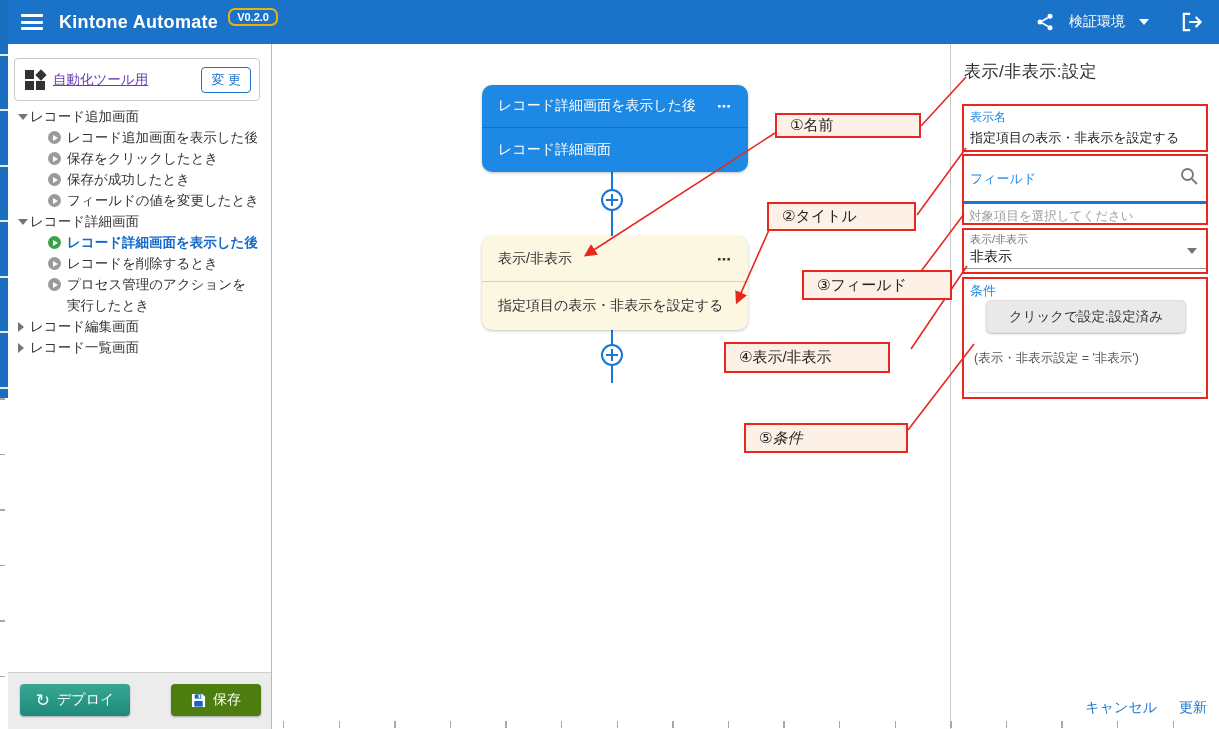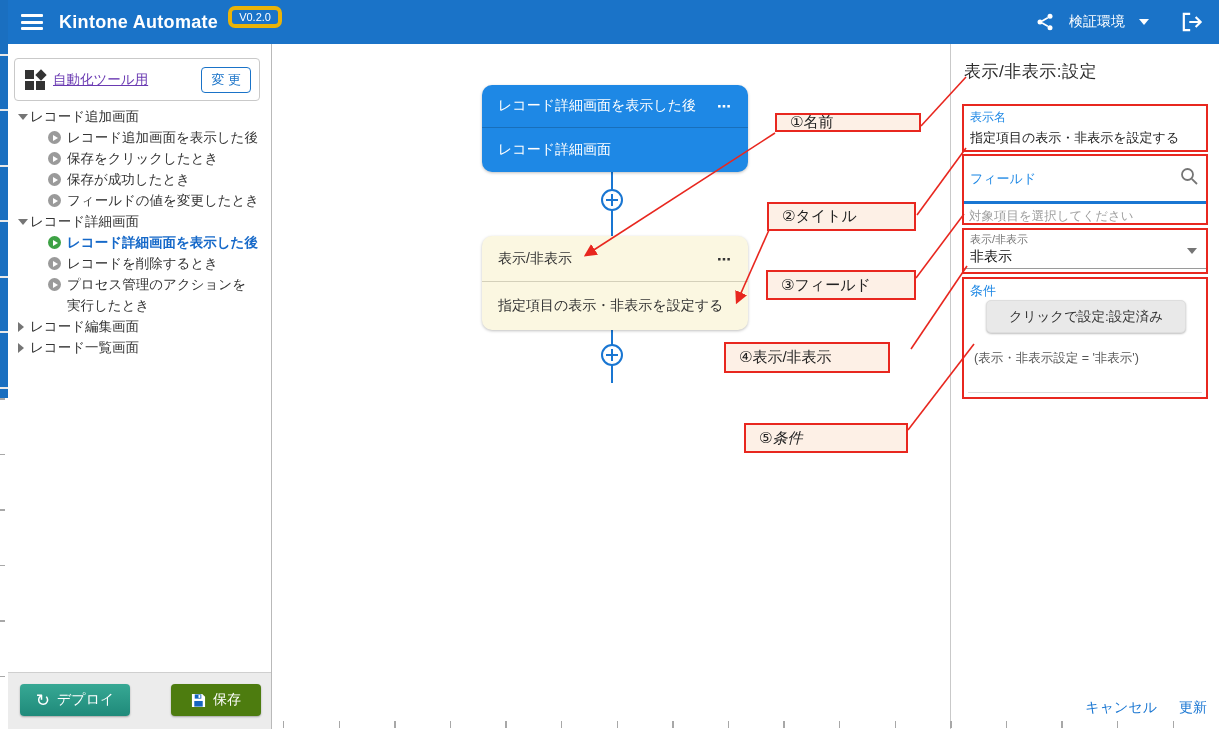--- a/index.html
+++ b/index.html
@@ -5,21 +5,21 @@
   * { margin:0; padding:0; box-sizing:border-box; }
   html,body { width:1219px; height:729px; overflow:hidden; }
   body { font-family:"Liberation Sans","DejaVu Sans",sans-serif; background:#fff; }
   .app { position:relative; width:1219px; height:729px; background:#fff; overflow:hidden; }
 
   
   .header { position:absolute; left:0; top:0; width:1219px; height:44px; background:#1a73c8; display:flex; align-items:center; z-index:30; }
   .hamburger { width:22px; height:16px; margin-left:21px; display:flex; flex-direction:column; justify-content:space-between; cursor:pointer; }
   .hamburger span { display:block; height:3px; background:#fff; border-radius:1px; }
   .app-title { color:#fff; font-size:18px; font-weight:700; margin-left:16px; letter-spacing:.3px; }
-  .version-badge { color:#fff; border:4px solid #eab308; border-radius:7px; font-size:11px; font-weight:400; padding:1px 7px; margin-left:10px; position:relative; top:-5px; }
+  .version-badge { color:#fff; border:2px solid #eab308; border-radius:7px; font-size:11px; font-weight:700; padding:1px 7px; margin-left:10px; position:relative; top:-5px; }
   .header-right { margin-left:auto; display:flex; align-items:center; gap:14px; margin-right:16px; }
   .env-label { color:#fff; font-size:14px; }
   .caret-down-w { width:0; height:0; border-left:5px solid transparent; border-right:5px solid transparent; border-top:6px solid #fff; }
   .icon-btn { display:flex; align-items:center; justify-content:center; cursor:pointer; }
 
   
   .left-strip { position:absolute; left:0; top:0; width:8px; height:398px;
     background:repeating-linear-gradient(to bottom,#1a6fc0 0 53.5px,#e9e9e9 53.5px 55.5px); z-index:40; }
   .left-ticks { position:absolute; left:0; top:398px; width:5px; height:331px;
     background:repeating-linear-gradient(to bottom,#a8a8a8 0 1.5px,transparent 1.5px 55.5px); z-index:40; }
@@ -249,27 +249,27 @@
         <span class="node-menu">⋯</span>
       </div>
       <div class="node-body">
           <span>指定項目の表示・非表示を設定する</span>
         </div>
     </div>
 
     <div class="plus-circle" style="top:300px;"></div>
   </div>
 
-  <div class="ann-box" style="left:775px; top:113px; width:146px; height:19px;">
+  <div class="ann-box" style="left:775px; top:113px; width:146px; height:25px;">
       <span>①名前</span>
     </div>
   <div class="ann-box" style="left:767px; top:202px; width:149px; height:29px;">
       <span>②タイトル</span>
     </div>
-  <div class="ann-box" style="left:766px; top:270px; width:150px; height:30px;">
+  <div class="ann-box" style="left:802px; top:270px; width:150px; height:30px;">
       <span>③フィールド</span>
     </div>
   <div class="ann-box" style="left:724px; top:342px; width:166px; height:31px;">
       <span>④表示/非表示</span>
     </div>
   <div class="ann-box" style="left:744px; top:423px; width:164px; height:30px;font-style:italic;">
       <span>⑤条件</span>
     </div>
 
   <svg class="ann-lines">

